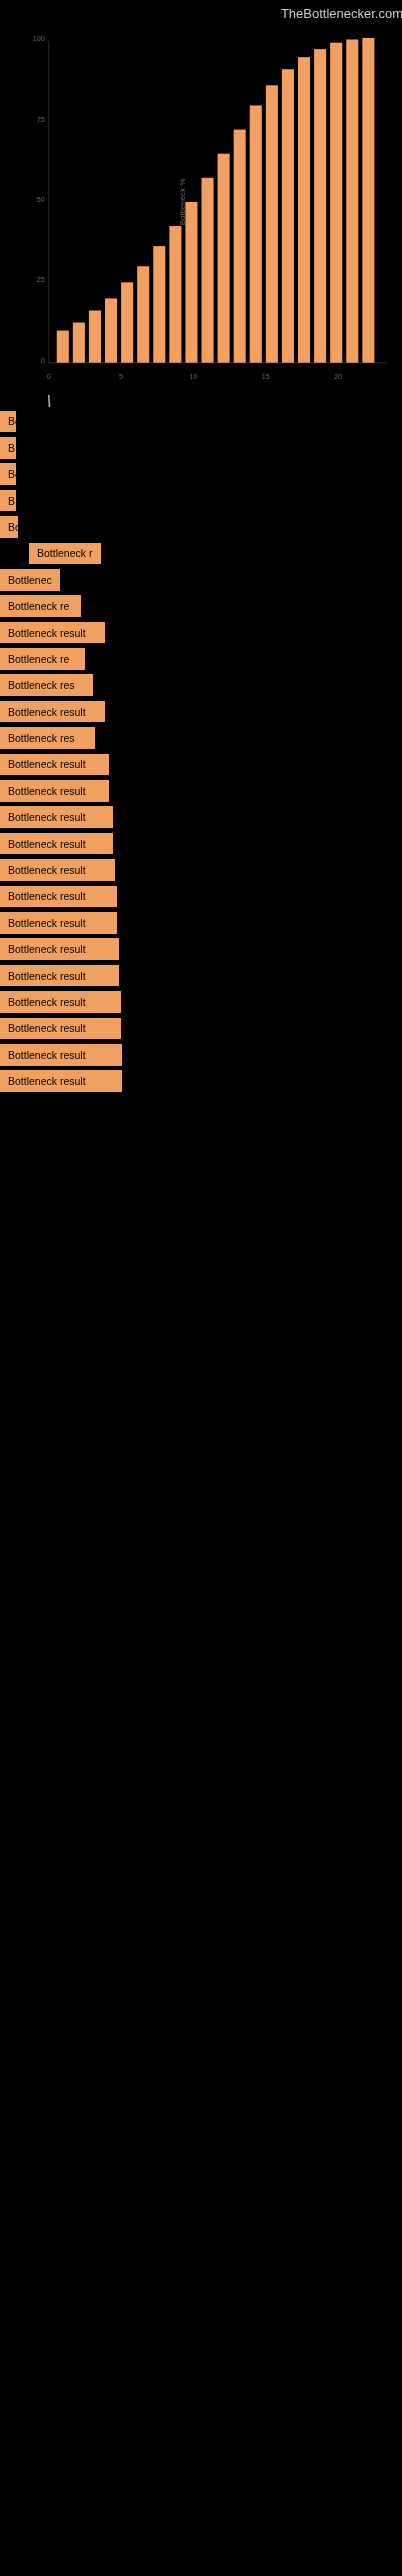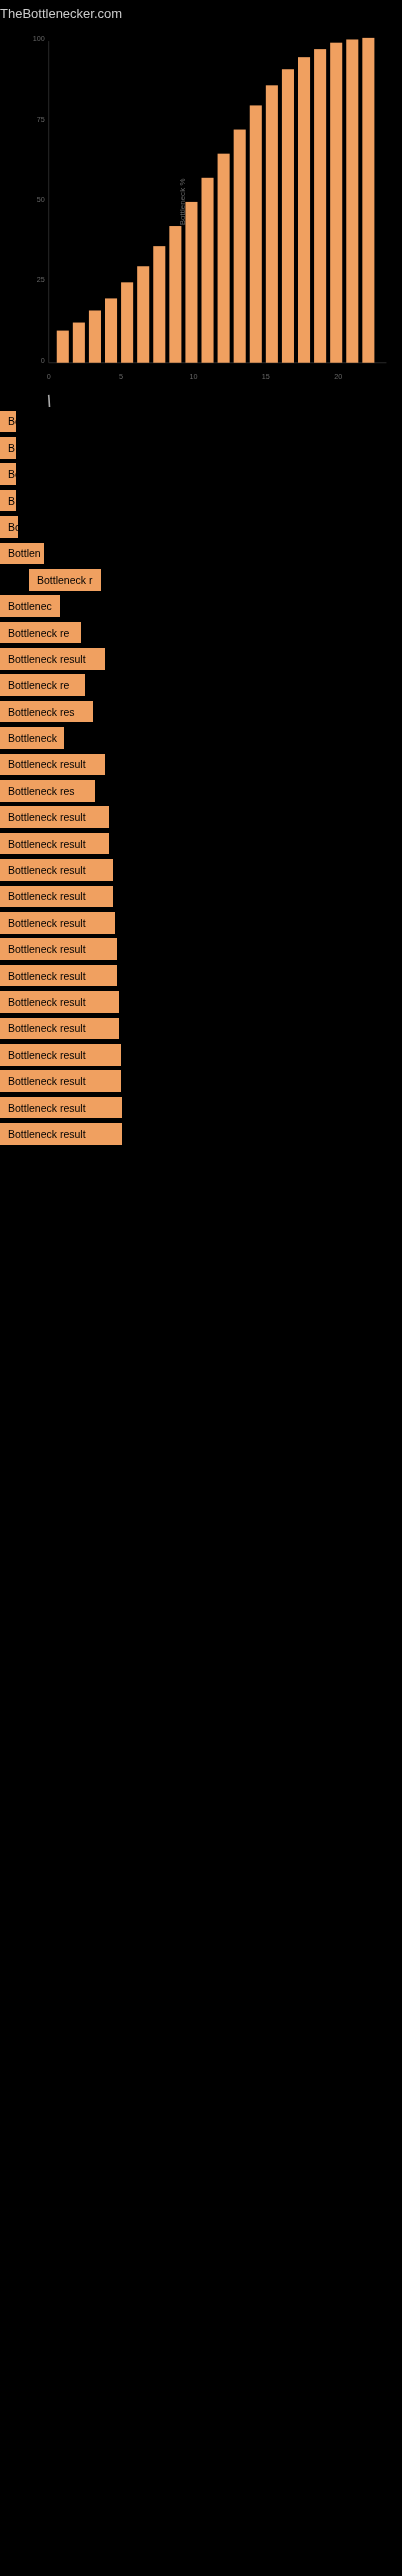--- a/index.html
+++ b/index.html
@@ -12,21 +12,21 @@
       background-color: #000000;
       width: 403px;
       min-height: 2576px;
       font-family: Arial, sans-serif;
       position: relative;
     }
 
     .site-title {
       color: #cccccc;
       font-size: 13px;
-      text-align: left;
+      text-align: right;
       padding-top: 6.4px;
       padding-bottom: 3.2px;
     }
 
     .chart-area {
       width: 403px;
       height: 386px;
       background-color: #000000;
       position: relative;
     }
@@ -141,44 +141,38 @@
     <div class="bottleneck-item">
       <span class="bottleneck-label" style="width: 16px;">Bo</span>
     </div>
     <div class="bottleneck-item">
       <span class="bottleneck-label" style="width: 11.3px;">B</span>
     </div>
     <div class="bottleneck-item">
       <span class="bottleneck-label" style="width: 17.7px;">Bo</span>
     </div>
     <div class="bottleneck-item">
-      <span class="bottleneck-label" style="width: 44px;">Bottlen</span>
-    </div>
-    <div class="bottleneck-item">
       <span class="bottleneck-label" style="width: 72px; margin-left: 29px;">Bottleneck r</span>
     </div>
     <div class="bottleneck-item">
       <span class="bottleneck-label" style="width: 60px;">Bottlenec</span>
     </div>
     <div class="bottleneck-item">
       <span class="bottleneck-label" style="width: 81px;">Bottleneck re</span>
     </div>
     <div class="bottleneck-item">
       <span class="bottleneck-label" style="width: 105px;">Bottleneck result</span>
     </div>
     <div class="bottleneck-item">
       <span class="bottleneck-label" style="width: 85px;">Bottleneck re</span>
     </div>
     <div class="bottleneck-item">
       <span class="bottleneck-label" style="width: 93px;">Bottleneck res</span>
     </div>
     <div class="bottleneck-item">
-      <span class="bottleneck-label" style="width: 64px;">Bottleneck</span>
-    </div>
-    <div class="bottleneck-item">
       <span class="bottleneck-label" style="width: 105px;">Bottleneck result</span>
     </div>
     <div class="bottleneck-item">
       <span class="bottleneck-label" style="width: 95px;">Bottleneck res</span>
     </div>
     <div class="bottleneck-item">
       <span class="bottleneck-label" style="width: 109px;">Bottleneck result</span>
     </div>
     <div class="bottleneck-item">
       <span class="bottleneck-label" style="width: 109px;">Bottleneck result</span>

